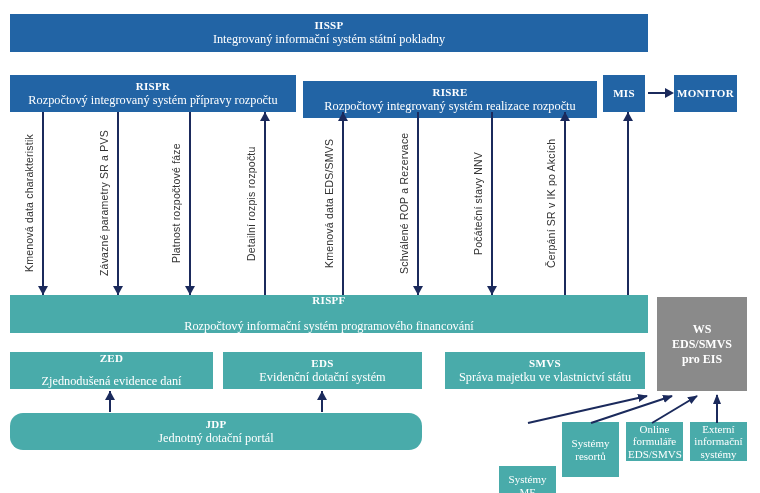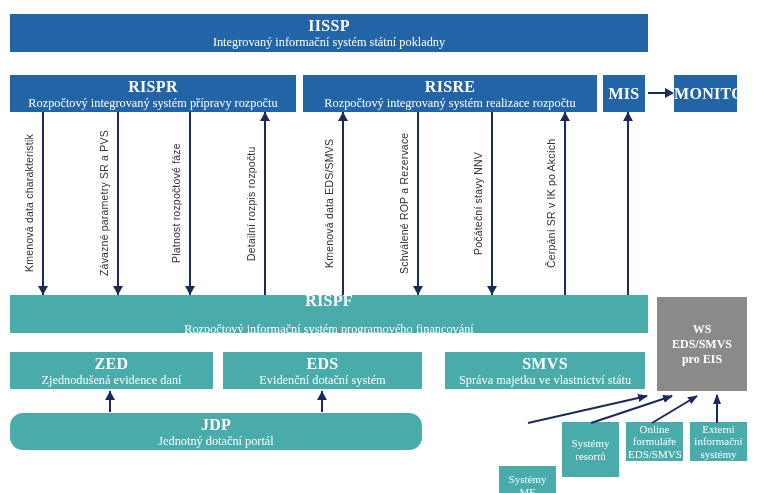--- a/index.html
+++ b/index.html
@@ -24,33 +24,33 @@
     color: #fff;
     text-align: center;
     display: flex;
     flex-direction: column;
     justify-content: center;
     box-sizing: border-box;
   }
   .box.blue { background: var(--blue); }
   .box.teal { background: var(--teal); }
   .box.gray { background: var(--gray); }
-  .box-title { font-weight: bold; font-size: 16px; line-height: 1.2; letter-spacing: 0.3px; }
+  .box-title { font-weight: bold; font-size: 11px; line-height: 1.2; letter-spacing: 0.3px; }
   .box-sub { font-size: 12.3px; line-height: 1.2; }
   .box-small { font-size: 11px; line-height: 1.12; padding: 1px 2px; }
   .ws-line { font-weight: bold; font-size: 12px; line-height: 1.25; }
 
   
   .b-iissp   { left: 10px;  top: 14px;  width: 638px; height: 38px; }
   .b-rispr   { left: 10px;  top: 75px;  width: 286px; height: 37px; }
-  .b-risre   { left: 303px; top: 75px;  width: 294px; height: 37px; }
+  .b-risre   { left: 303px; top: 81px;  width: 294px; height: 37px; }
   .b-mis     { left: 603px; top: 75px;  width: 42px;  height: 37px; }
   .b-monitor { left: 674px; top: 75px;  width: 63px;  height: 37px; }
   .b-rispf   { left: 10px;  top: 295px; width: 638px; height: 38px; gap: 12px; }
-  .b-zed     { left: 10px;  top: 352px; width: 203px; height: 37px; }
+  .b-zed     { left: 10px;  top: 352px; width: 203px; height: 37px; justify-content: space-between; }
   .b-eds     { left: 223px; top: 352px; width: 199px; height: 37px; }
   .b-smvs    { left: 445px; top: 352px; width: 200px; height: 37px; }
   .b-jdp     { left: 10px;  top: 413px; width: 412px; height: 37px; border-radius: 13px; }
   .b-ws      { left: 657px; top: 297px; width: 90px;  height: 94px; }
   .b-ext1    { left: 499px; top: 422px; width: 57px;  height: 39px; margin-top: 44px; }
   .b-ext2    { left: 562px; top: 422px; width: 57px;  height: 55px; }
   .b-ext3    { left: 626px; top: 422px; width: 57px;  height: 39px; }
   .b-ext4    { left: 690px; top: 422px; width: 57px;  height: 39px; }
 
   

